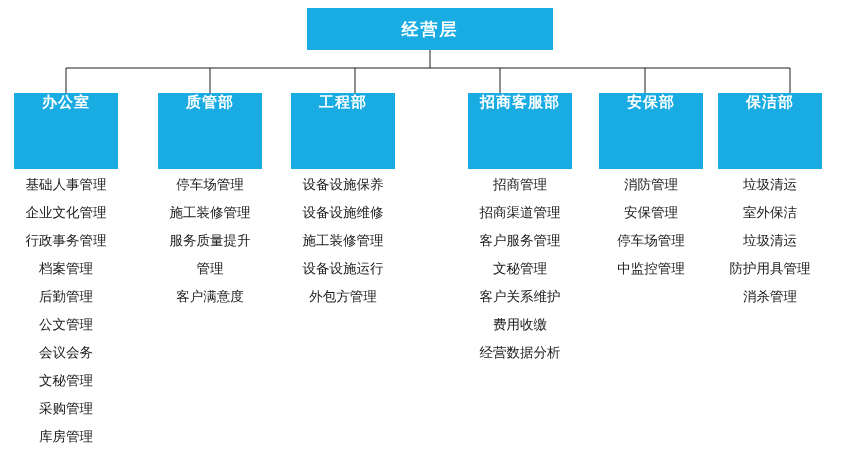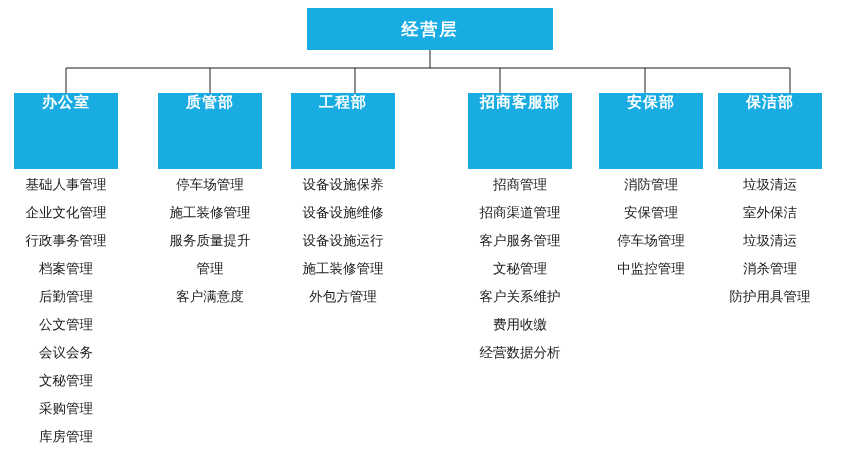--- a/index.html
+++ b/index.html
@@ -105,22 +105,22 @@
         </div>
   </div>
 
   <div class="dept" style="left: 271px;">
     <div class="dept-box">
       <span class="dept-label">工程部</span>
     </div>
     <div class="dept-items">
           <div class="item">设备设施保养</div>
           <div class="item">设备设施维修</div>
+          <div class="item">施工装修管理</div>
           <div class="item">设备设施运行</div>
-          <div class="item">施工装修管理</div>
           <div class="item">外包方管理</div>
         </div>
   </div>
 
   <div class="dept" style="left: 448px;">
     <div class="dept-box">
       <span class="dept-label">招商客服部</span>
     </div>
     <div class="dept-items">
           <div class="item">招商管理</div>
@@ -146,18 +146,18 @@
   </div>
 
   <div class="dept" style="left: 698px;">
     <div class="dept-box">
       <span class="dept-label">保洁部</span>
     </div>
     <div class="dept-items">
           <div class="item">垃圾清运</div>
           <div class="item">室外保洁</div>
           <div class="item">垃圾清运</div>
+          <div class="item">防护用具管理</div>
           <div class="item">消杀管理</div>
-          <div class="item">防护用具管理</div>
         </div>
   </div>
 </div>
 </div>
 
 </body></html>

